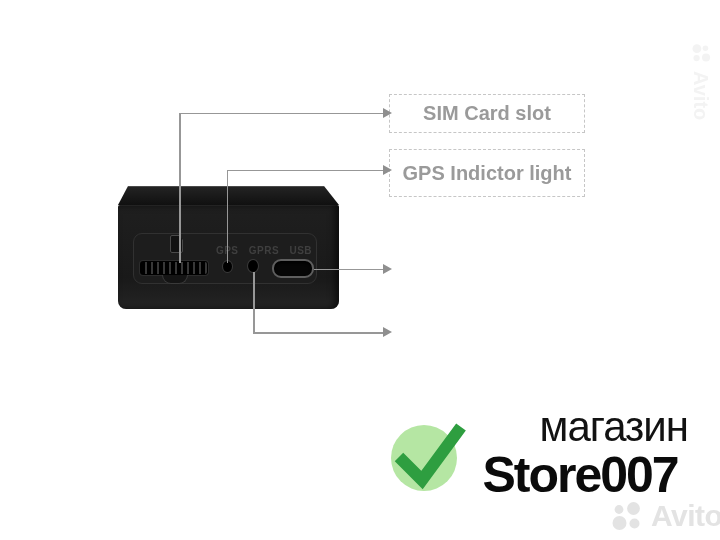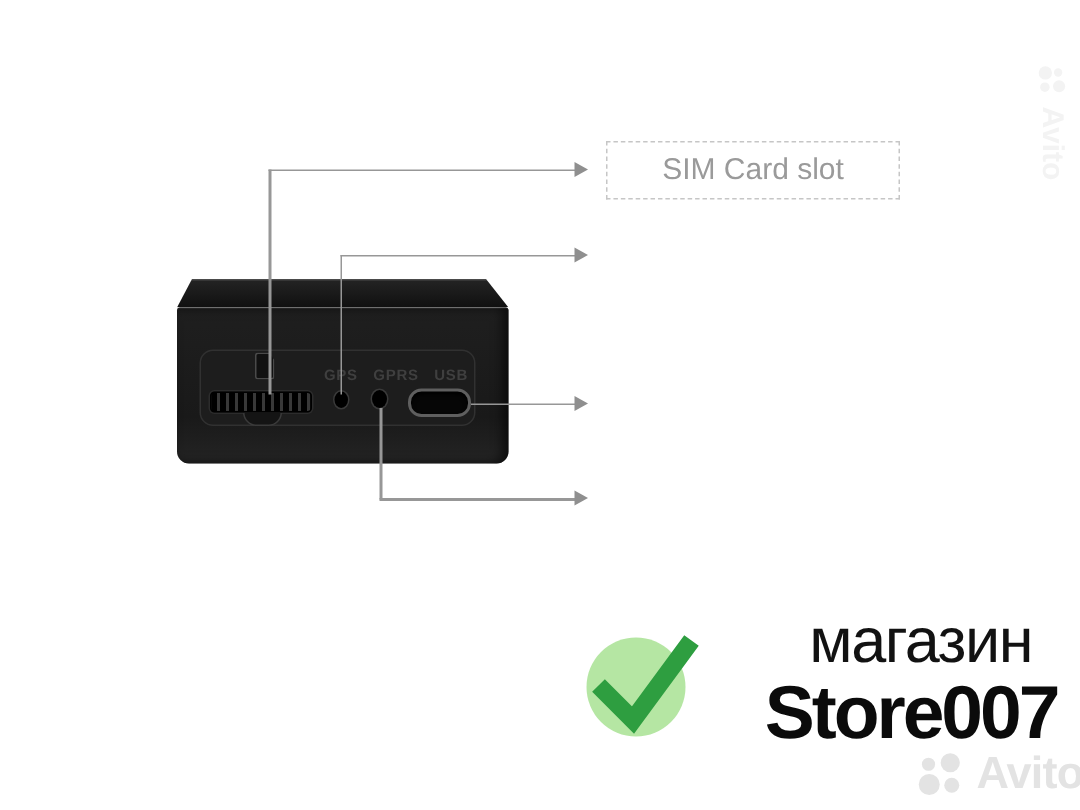--- a/index.html
+++ b/index.html
@@ -57,38 +57,38 @@
   
   .ln { position:absolute; background:#979797; z-index:5; }
   .arrow {
     position:absolute; width:0; height:0; z-index:5;
     border-top:5px solid transparent; border-bottom:5px solid transparent;
     border-left:9px solid #8f8f8f;
   }
 
   
   .callout-box {
-    position:absolute; left:404px; width:196px;
+    position:absolute; left:389px; width:196px;
     border:1.5px dashed #c6c6c6; background:#fff;
     display:flex; align-items:center; justify-content:center;
-    font-size:20px; color:#9a9a9a; font-weight:400; white-space:nowrap;
+    font-size:20px; color:#9a9a9a; font-weight:700; white-space:nowrap;
   }
 
   
   .green-circle {
     position:absolute; left:391px; top:425px; width:66px; height:66px;
     border-radius:50%; background:#b5e6a3;
   }
   .check-svg { position:absolute; left:385px; top:413px; z-index:6; }
   .store-type {
     position:absolute; left:468px; top:408px; width:220px; text-align:right;
     font-size:42px; letter-spacing:-1px; color:#121212; line-height:38px;
   }
   .store-name {
-    position:absolute; left:455px; top:450px; width:250px; text-align:right;
+    position:absolute; left:455px; top:450px; width:250px; text-align:center;
     font-size:50px; font-weight:bold; letter-spacing:-2px; color:#0b0b0b; line-height:50px;
   }
 
   
   .wm-bottom {
     position:absolute; left:609px; top:499px; display:flex; align-items:center;
     gap:4px; color:#e3e3e3; white-space:nowrap;
   }
   .wm-bottom .wm-text { font-size:30px; font-weight:bold; letter-spacing:-.5px; }
   .wm-vert {
@@ -124,20 +124,21 @@
   <div class="arrow" style="left:383px; top:165px;"></div>
 
   <div class="ln" style="left:314px; top:268.5px; width:70px; height:1.5px;"></div>
   <div class="arrow" style="left:383px; top:264px;"></div>
 
   <div class="ln" style="left:253px; top:272px; width:1.5px; height:61px;"></div>
   <div class="ln" style="left:253px; top:332px; width:131px; height:1.5px;"></div>
   <div class="arrow" style="left:383px; top:327px;"></div>
 
   <div class="callout-box" style="top:94px; height:39px;">SIM Card slot</div>
+  <div class="callout-box" style="top:149px; height:48px;">GPS Indictor light</div>
 
   <div class="green-circle"></div>
   <svg class="check-svg" width="90" height="80" viewBox="0 0 90 80">
     <polyline points="14,44 37,67 76,14" fill="none" stroke="#2e9e40" stroke-width="12" stroke-linecap="butt" stroke-linejoin="miter"></polyline>
   </svg>
   <div class="store-type">магазин</div>
   <div class="store-name">Store007</div>
 
   <div class="wm-bottom">
     <svg width="38" height="31" viewBox="0 0 38 31">

